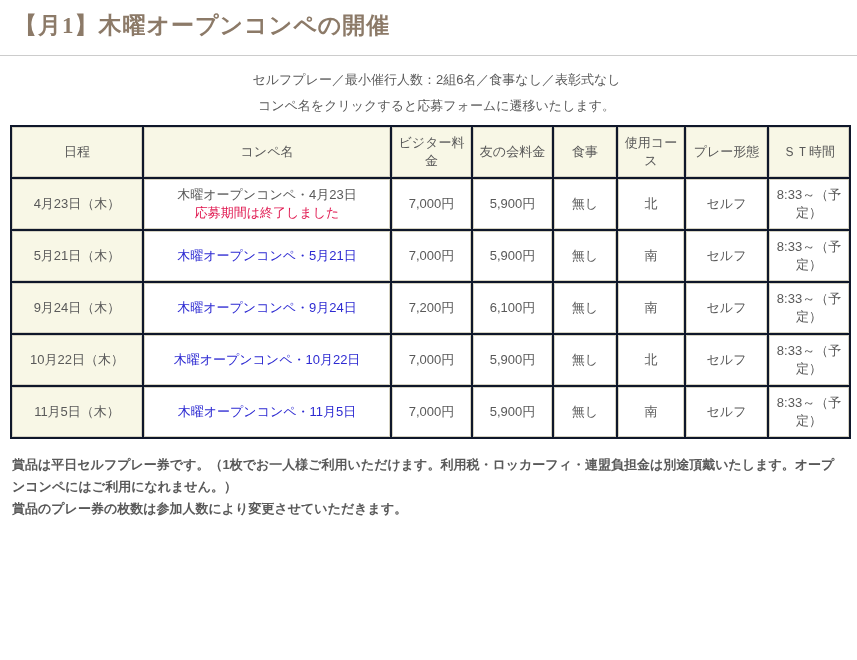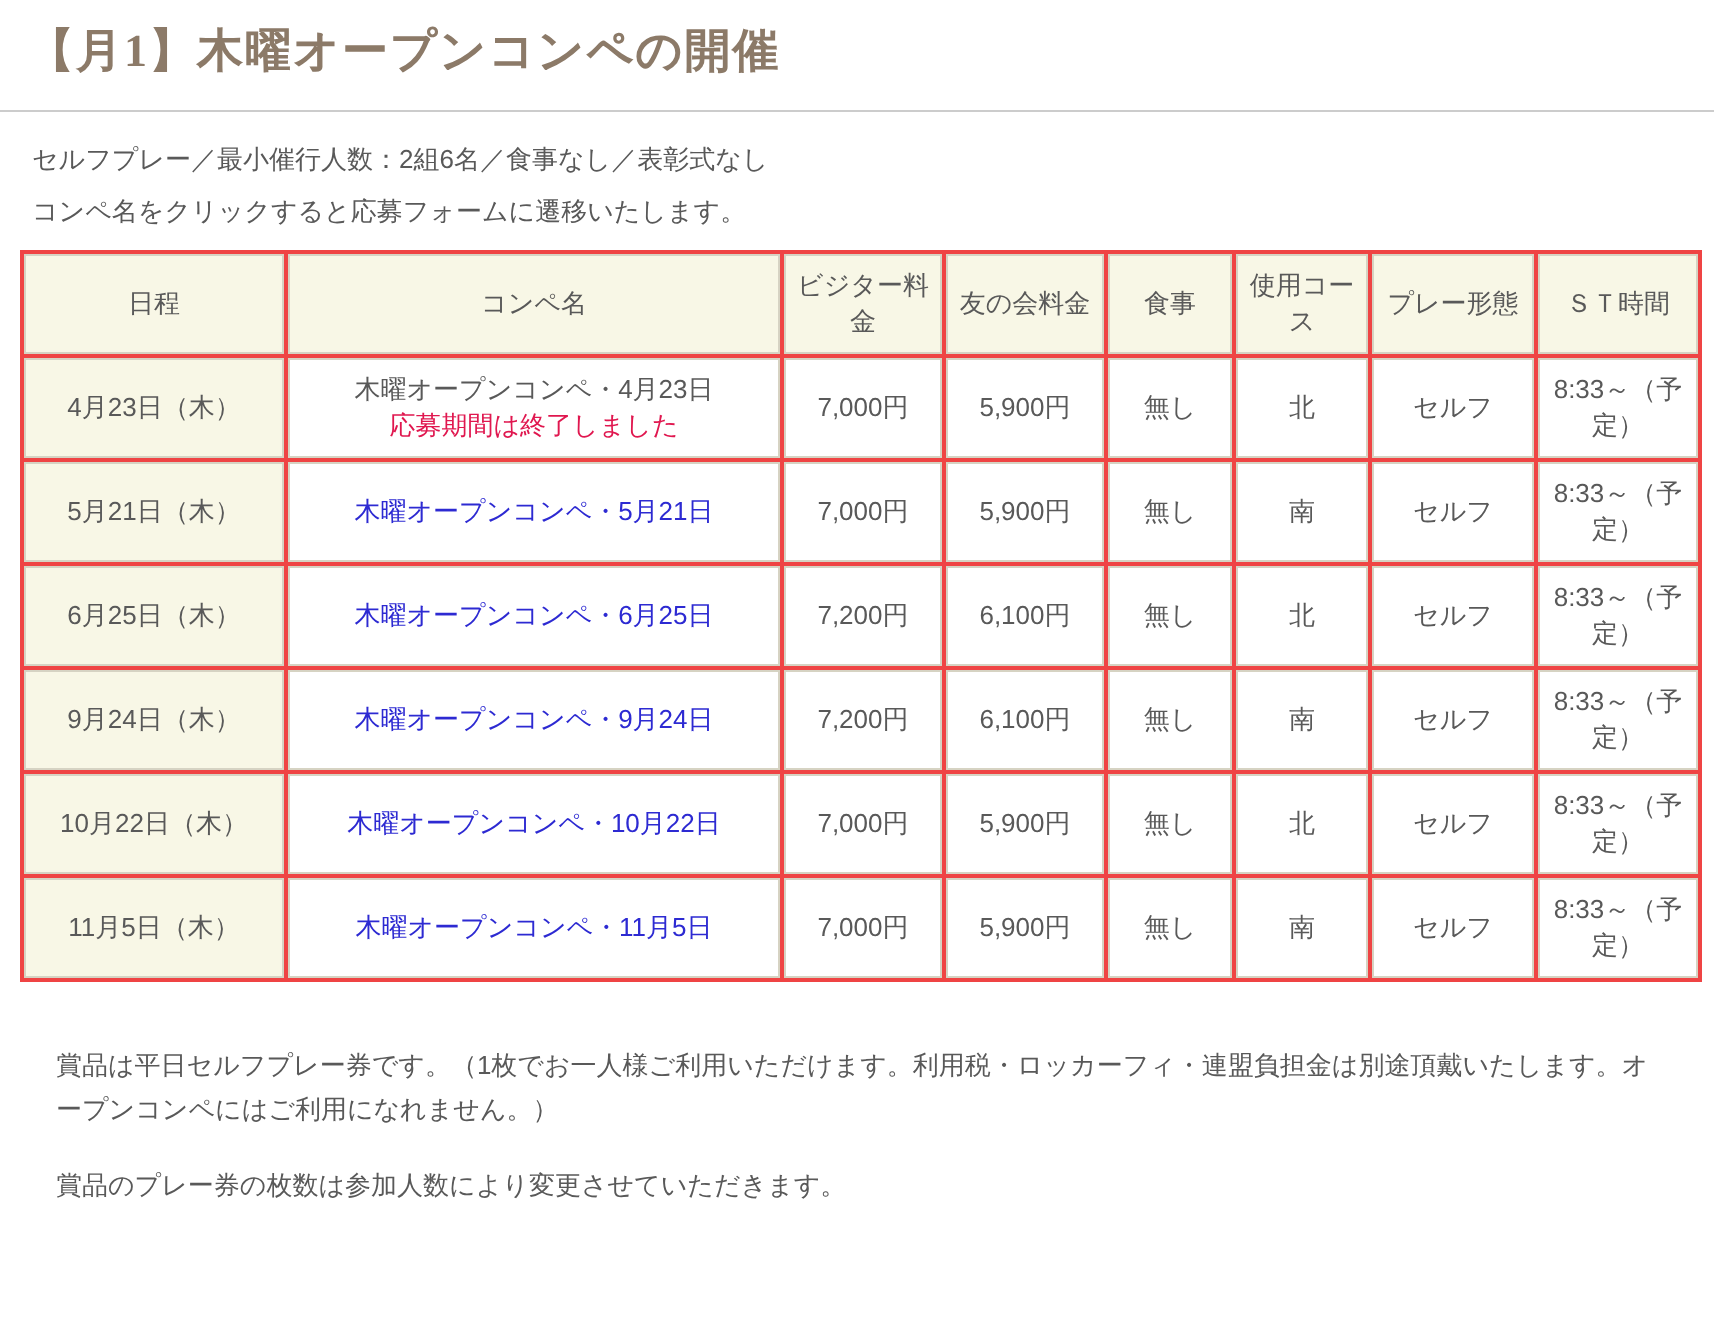--- a/index.html
+++ b/index.html
@@ -21,28 +21,28 @@
   }
   .title-separator {
     border: none;
     border-bottom: 1px solid #cccccc;
     margin-top: 14px;
   }
   .intro {
     padding: 17px 12px 0 12px;
     font-size: 13px;
   }
-  .intro p { margin: 0 0 13px 4px; line-height: 1; }
+  .intro p { margin: 0 0 13px 16px; line-height: 1; text-align: center; }
   table.schedule {
     margin: 11px 0 0 10px;
     width: 841px;
     table-layout: fixed;
     border-collapse: separate;
     border-spacing: 2px;
-    background: #ef4444;
+    background: #0f172a;
     font-size: 13px;
   }
   table.schedule col.c-date  { width: 130px; }
   table.schedule col.c-name  { width: 246px; }
   table.schedule col.c-vfee  { width: 79px; }
   table.schedule col.c-mfee  { width: 79px; }
   table.schedule col.c-meal  { width: 62px; }
   table.schedule col.c-course{ width: 66px; }
   table.schedule col.c-style { width: 81px; }
   table.schedule col.c-st    { width: 80px; }
@@ -68,21 +68,21 @@
   }
   .closed-note {
     color: #e0174f;
     font-weight: normal;
   }
   .footer {
     padding: 15px 12px 0 12px;
     font-size: 13px;
     line-height: 22px;
   }
-  .footer p { margin: 16px; }
+  .footer p { margin: 0; font-weight: bold; }
 </style>
 </head>
 <body>
 
 <h1 class="page-title">【月1】木曜オープンコンペの開催</h1>
 <hr class="title-separator">
 
 <div class="intro">
   <p>セルフプレー／最小催行人数：2組6名／食事なし／表彰式なし</p>
   <p>コンペ名をクリックすると応募フォームに遷移いたします。</p>
@@ -129,30 +129,20 @@
         <td class="date-cell">5月21日（木）</td>
         <td><a href="#" class="comp-link">木曜オープンコンペ・5月21日</a></td>
         <td>7,000円</td>
         <td>5,900円</td>
         <td>無し</td>
         <td>南</td>
         <td>セルフ</td>
         <td>8:33～（予定）</td>
       </tr>
       <tr>
-        <td class="date-cell">6月25日（木）</td>
-        <td><a href="#" class="comp-link">木曜オープンコンペ・6月25日</a></td>
-        <td>7,200円</td>
-        <td>6,100円</td>
-        <td>無し</td>
-        <td>北</td>
-        <td>セルフ</td>
-        <td>8:33～（予定）</td>
-      </tr>
-      <tr>
         <td class="date-cell">9月24日（木）</td>
         <td><a href="#" class="comp-link">木曜オープンコンペ・9月24日</a></td>
         <td>7,200円</td>
         <td>6,100円</td>
         <td>無し</td>
         <td>南</td>
         <td>セルフ</td>
         <td>8:33～（予定）</td>
       </tr>
       <tr>

